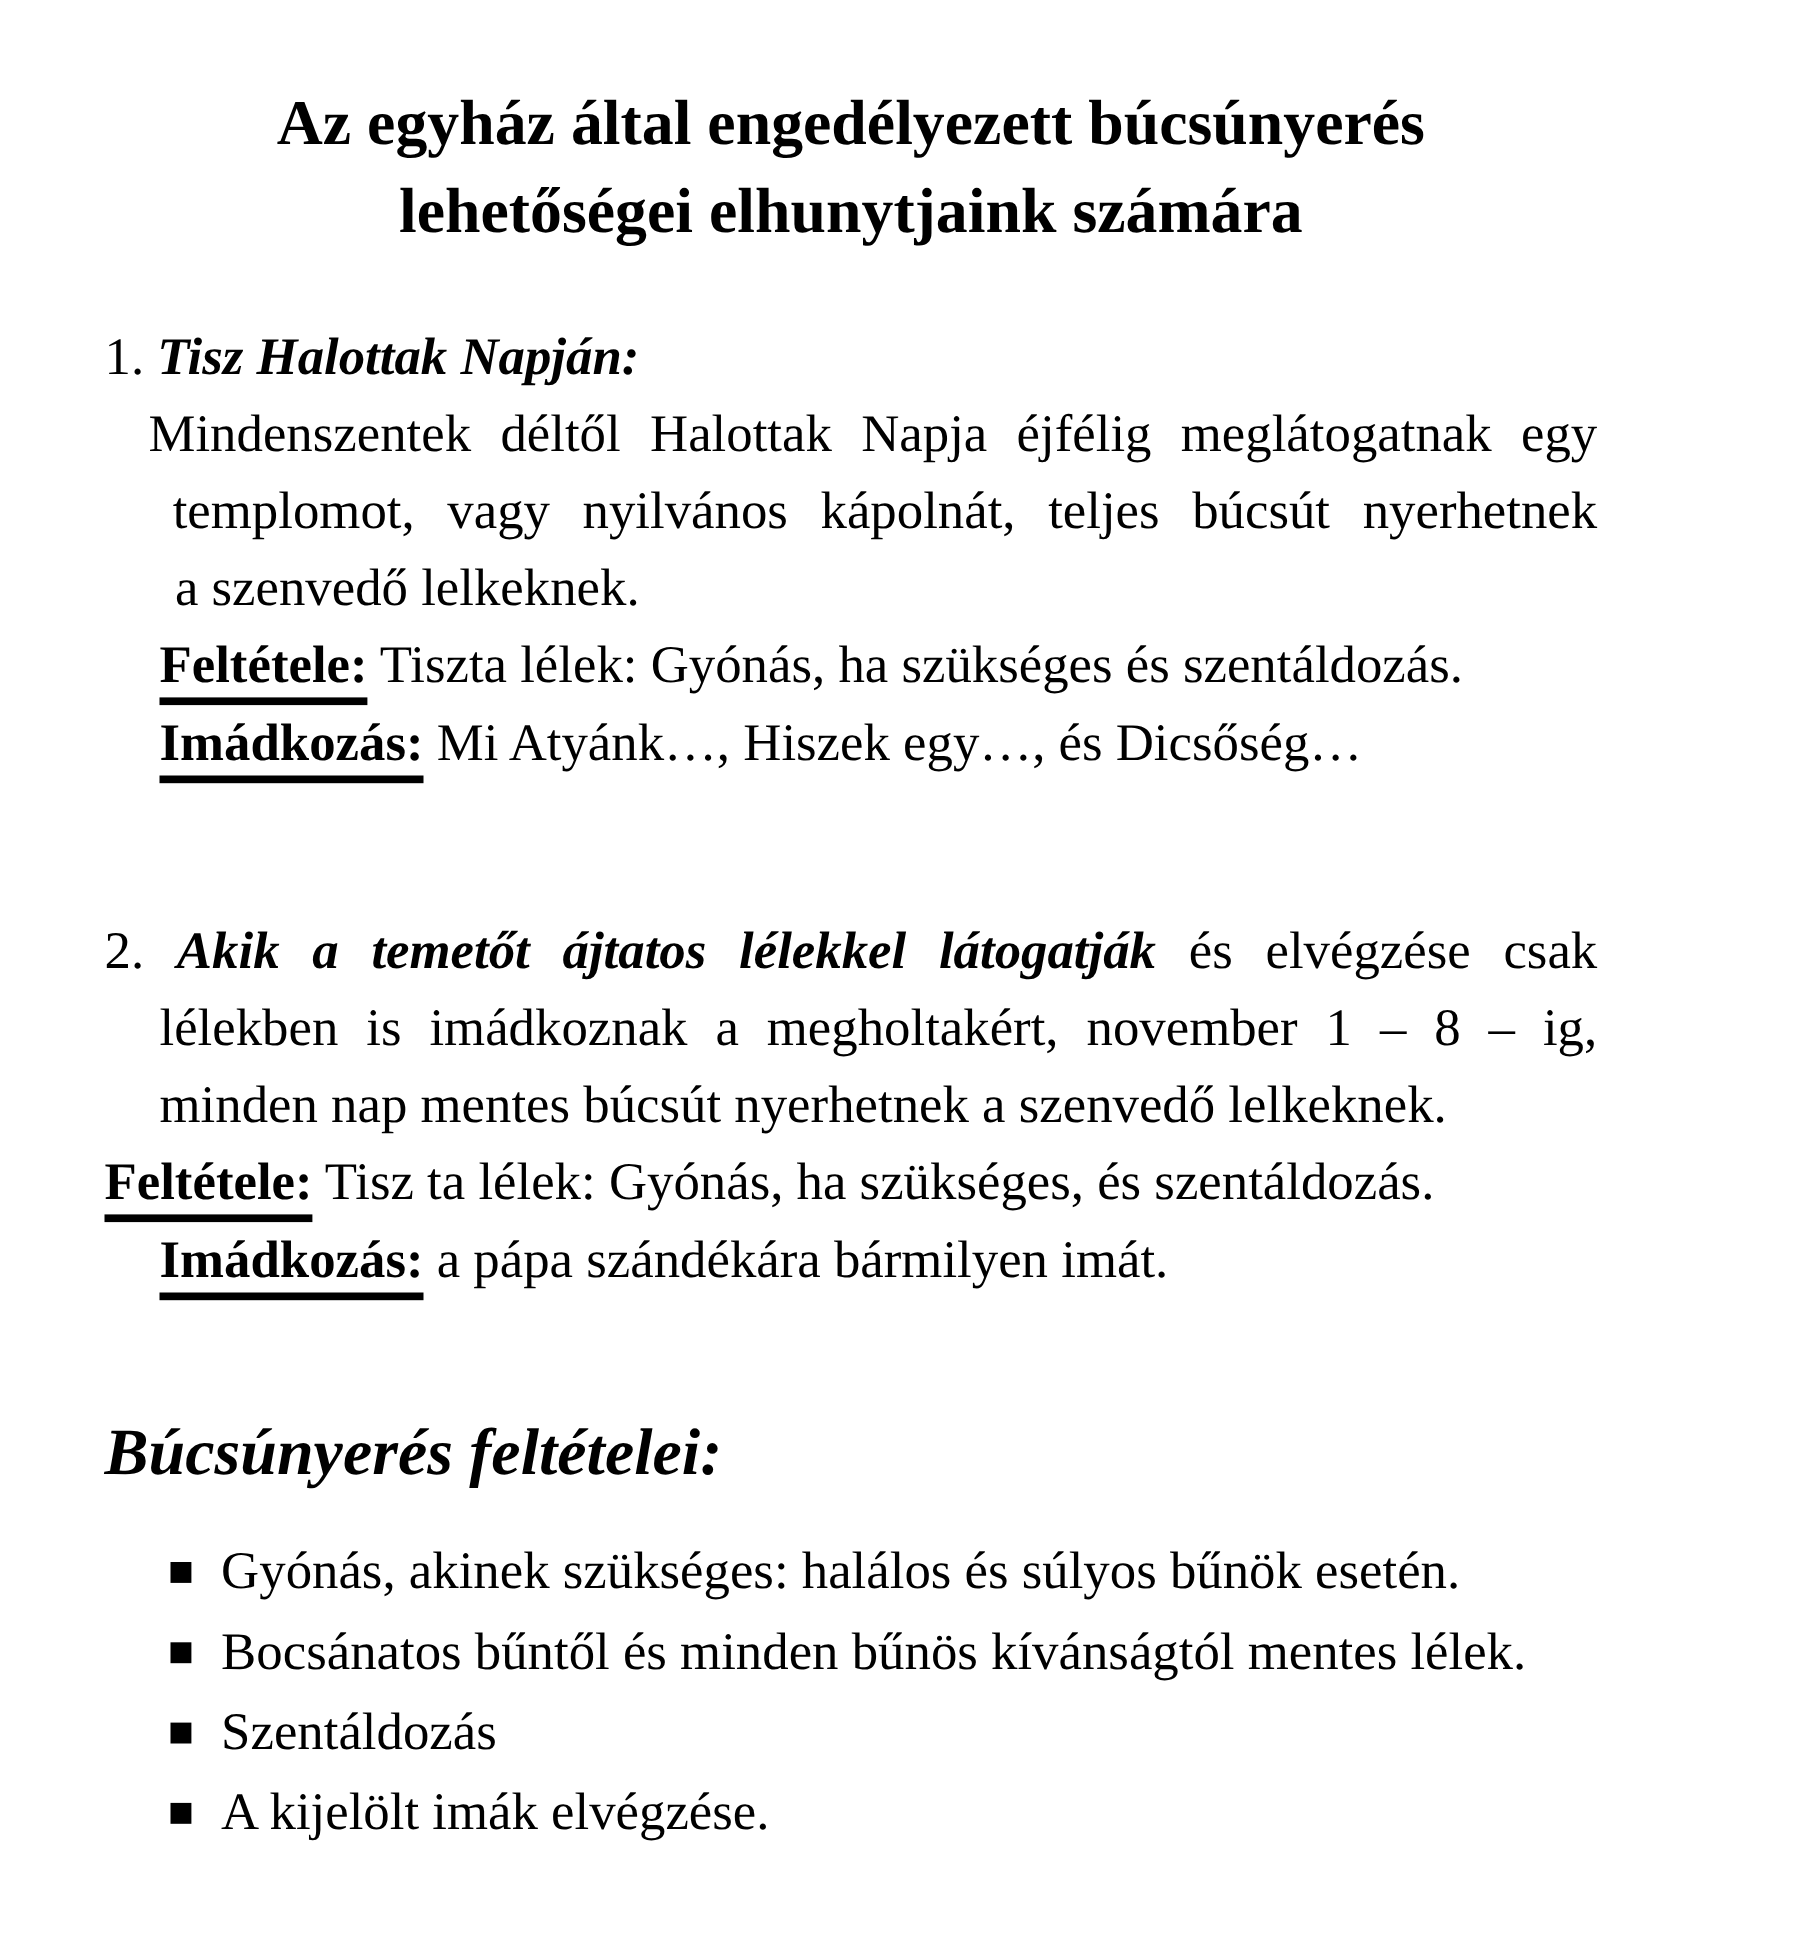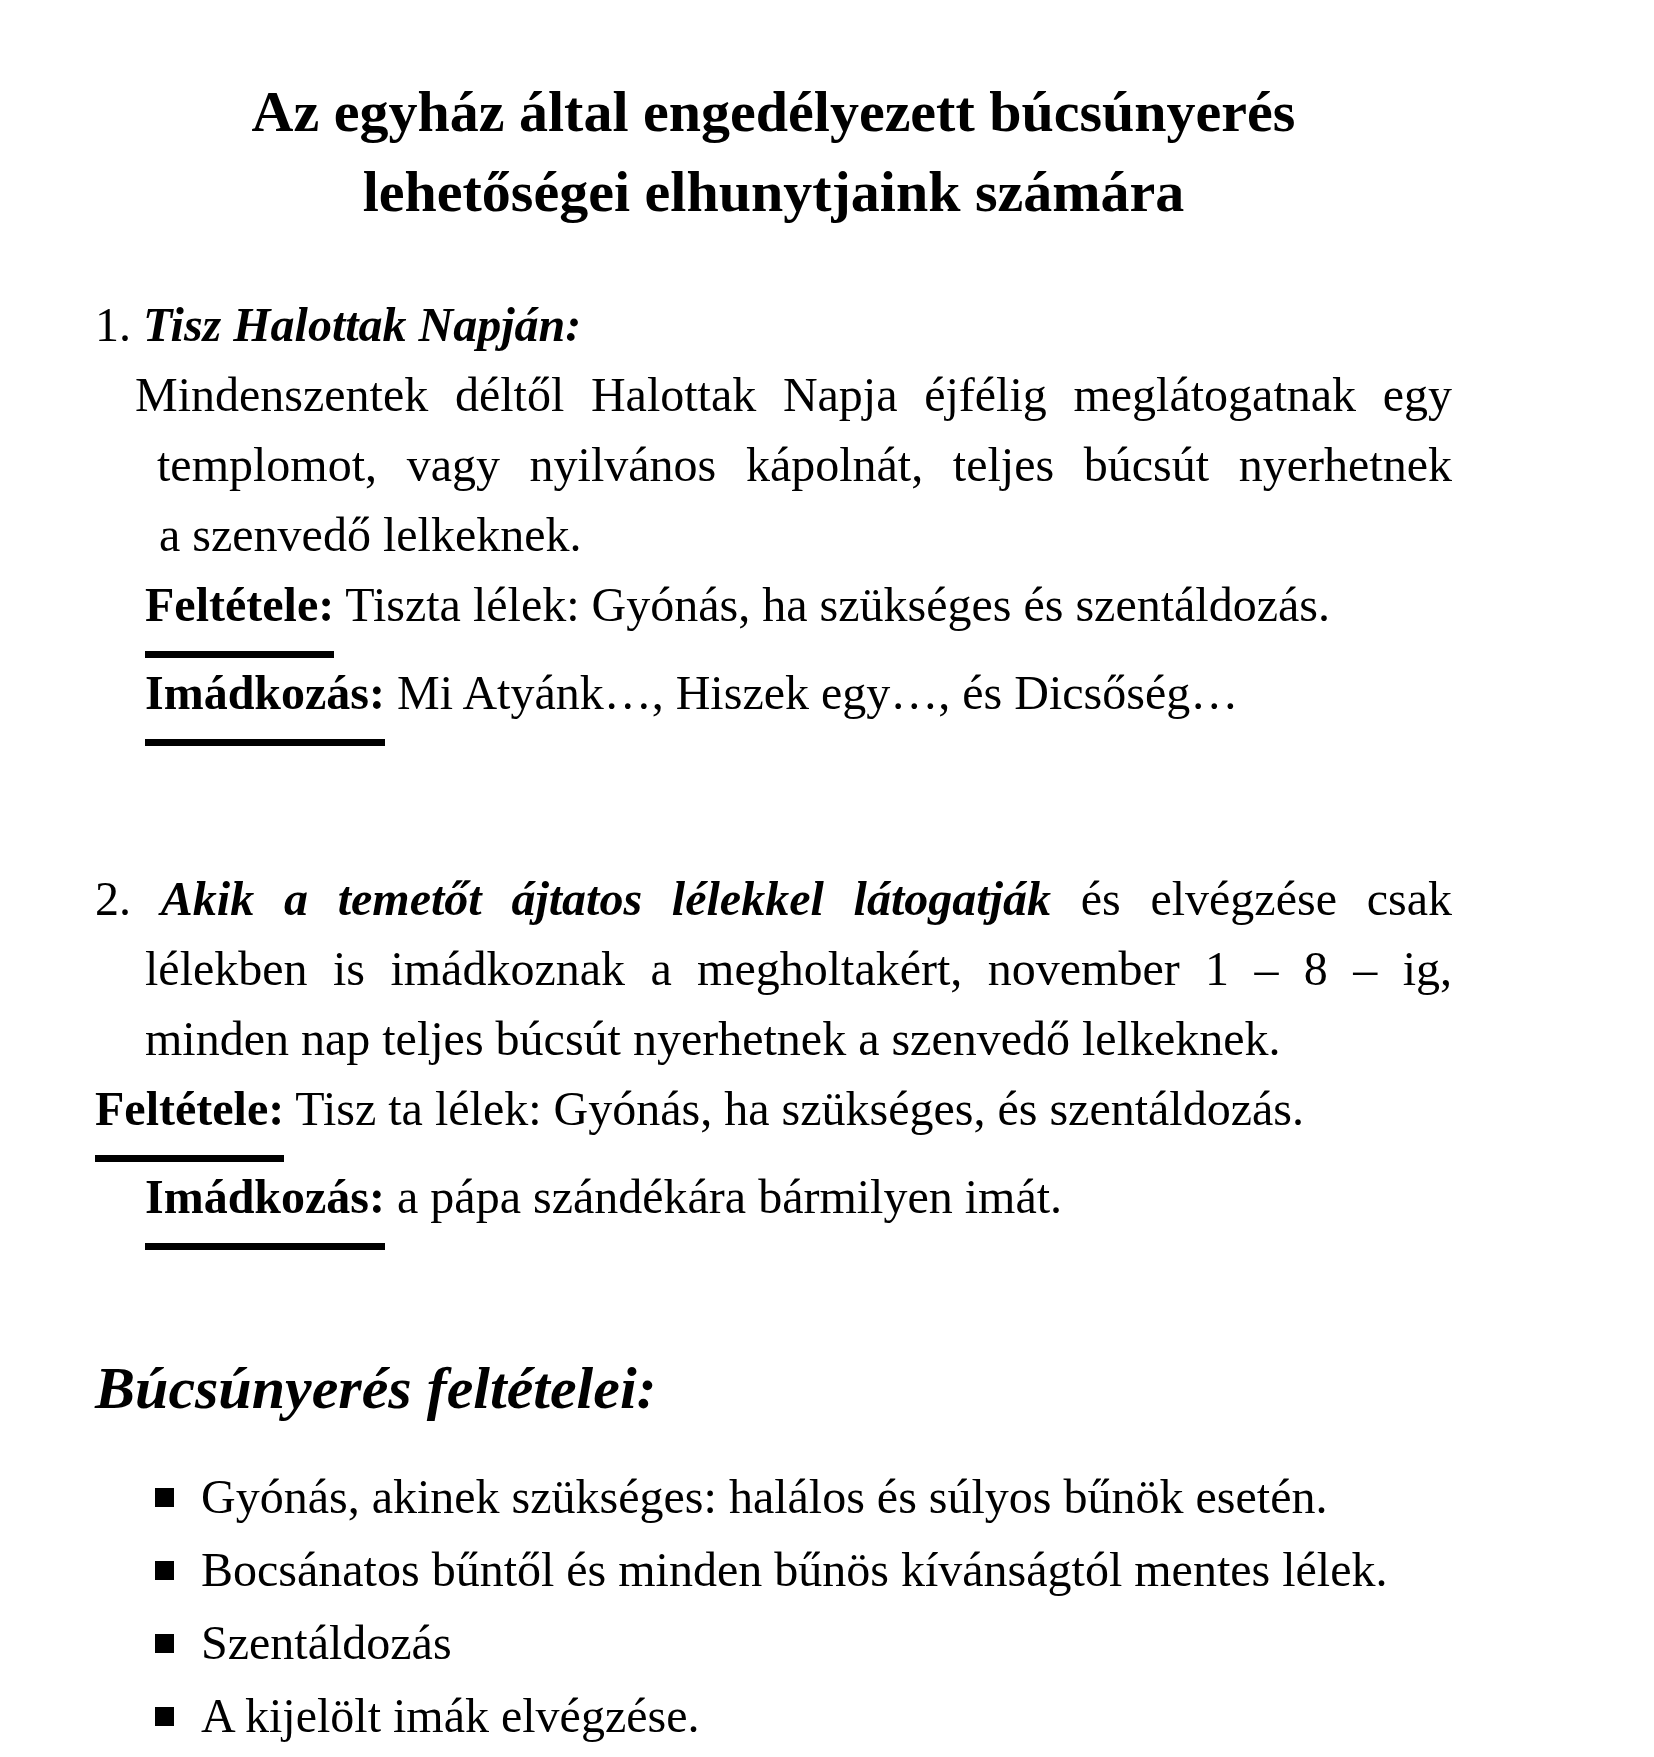--- a/index.html
+++ b/index.html
@@ -29,21 +29,21 @@
   .stretch { text-align: justify; text-align-last: justify; }
   .ml40 { margin-left: 40px; }
   .ml50 { margin-left: 50px; }
   .ml62 { margin-left: 62px; }
   .ml64 { margin-left: 64px; }
   .lead { font-weight: bold; font-style: italic; }
   .label {
     font-weight: bold;
     display: inline-block;
     border-bottom: 7px solid #000;
-    padding-bottom: 18px;
+    padding-bottom: 1px;
     line-height: 56px;
   }
   
   .sub-heading {
     margin-top: 98px;
     text-align: left;
     font-weight: bold;
     font-style: italic;
     font-size: 60px;
     line-height: 80px;
@@ -87,21 +87,21 @@
     </div>
   </div>
 
   <div class="sec sec-2">
     <div class="line stretch">
       <span>2.</span>
       <span class="lead">Akik a temetőt ájtatos lélekkel látogatják</span>
       <span>és elvégzése csak</span>
     </div>
     <div class="line stretch ml50">lélekben is imádkoznak a megholtakért, november 1 – 8 – ig,</div>
-    <div class="line ml50">minden nap teljes búcsút nyerhetnek a szenvedő lelkeknek.</div>
+    <div class="line ml50">minden nap mentes búcsút nyerhetnek a szenvedő lelkeknek.</div>
     <div class="line">
       <span class="label">Feltétele:</span>
       <span>Tisz ta lélek: Gyónás, ha szükséges, és szentáldozás.</span>
     </div>
     <div class="line ml50">
       <span class="label">Imádkozás:</span>
       <span>a pápa szándékára bármilyen imát.</span>
     </div>
   </div>
 

